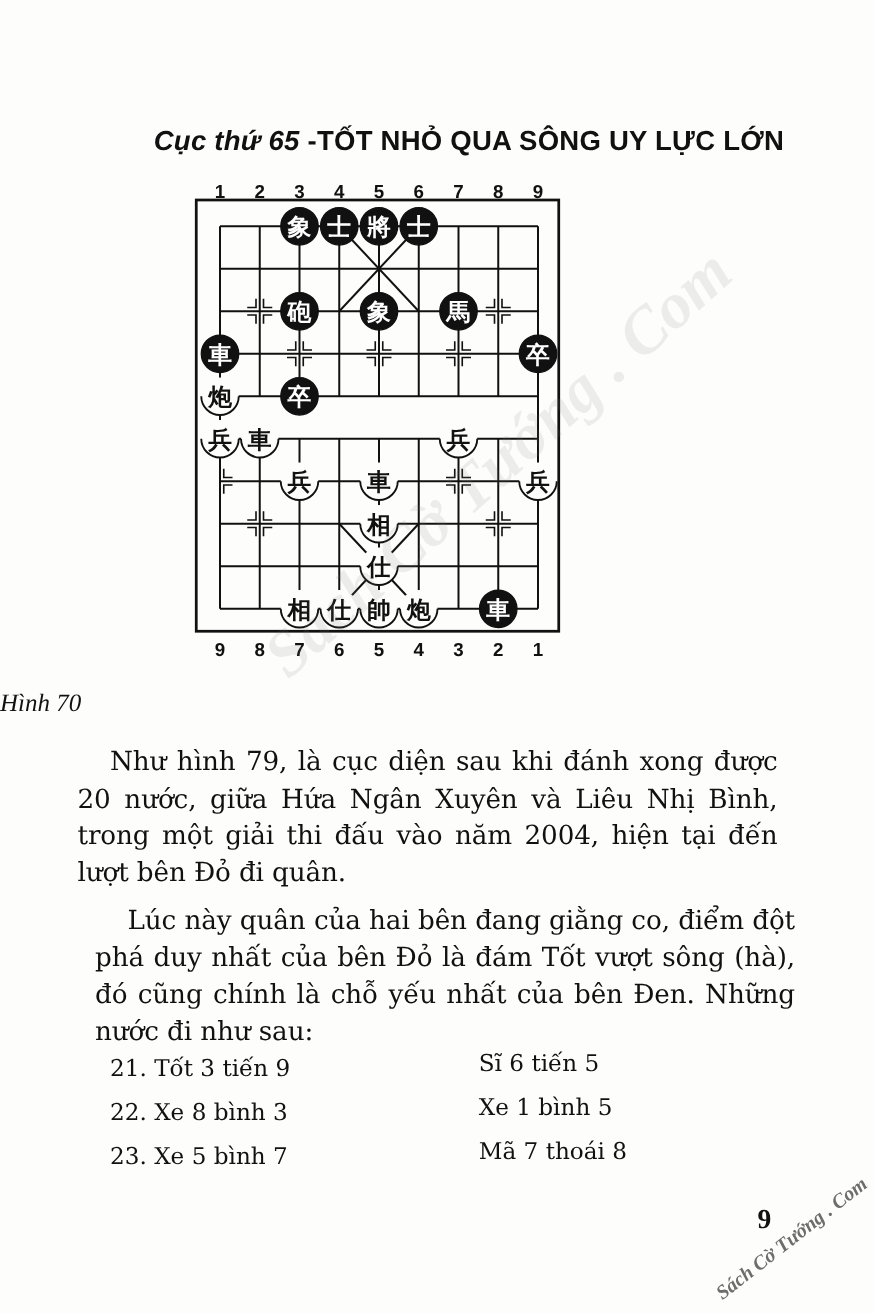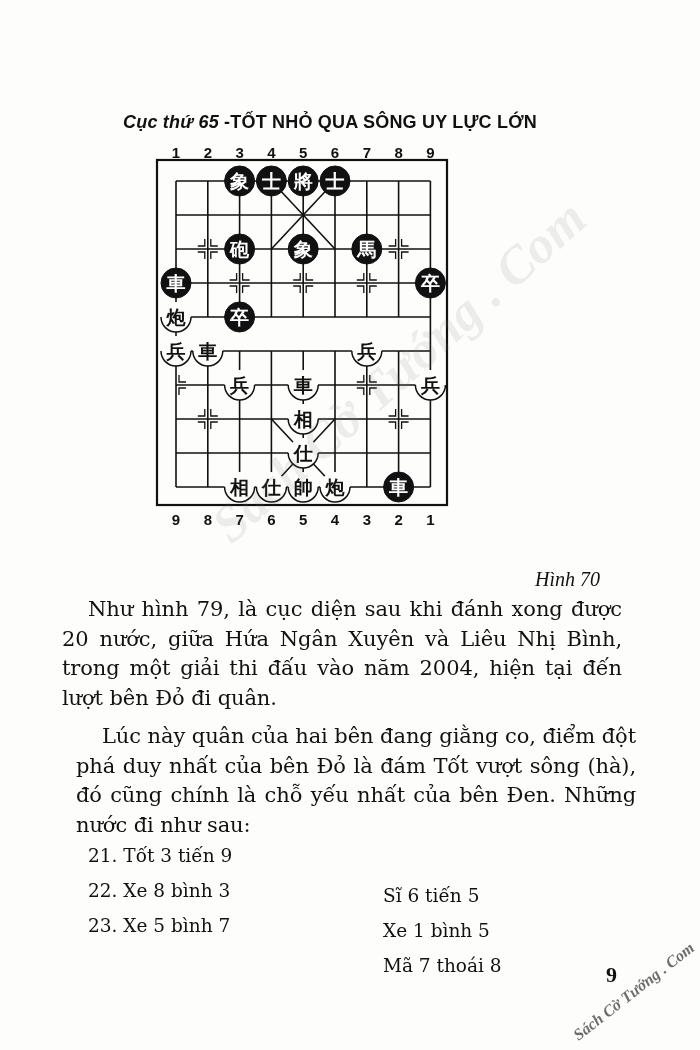--- a/index.html
+++ b/index.html
@@ -1,40 +1,40 @@
 <!DOCTYPE html>
 <html><head>
 <meta charset="utf-8">
 <style>
   html, body { margin: 0; padding: 0; }
   body {
     width: 700px; height: 1050px; background: #fdfdfb; position: relative; overflow: hidden;
     font-family: "DejaVu Serif", "Liberation Serif", serif; color: #111;
   }
   .title {
-    position: absolute; left: 123px; top: 112px; font-family: "Liberation Sans", sans-serif;
-    font-size: 18px; font-weight: bold; color: #111; white-space: nowrap; letter-spacing: 0.2px;
+    position: absolute; left: 123px; top: 100px; font-family: "Liberation Sans", sans-serif;
+    font-size: 22px; font-weight: bold; color: #111; white-space: nowrap; letter-spacing: 0.2px;
   }
   .title .lead { font-style: italic; font-weight: bold; }
   #board { position: absolute; left: 0; top: 0; }
   .caption {
-    position: absolute; left: 0; width: 600px; top: 568px; text-align: right;
+    position: absolute; left: 0; width: 600px; top: 552px; text-align: left;
     font-family: "Liberation Serif", serif; font-style: italic; font-size: 20px;
   }
   .para {
     position: absolute; left: 62px; width: 560px; font-family: "DejaVu Serif", serif;
     font-size: 21px; line-height: 29.5px; text-align: justify; margin: 0;
     text-indent: 26px; letter-spacing: -0.1px;
   }
   .p1 { top: 595px; }
   .p2 { top: 722px; margin-left: 14px; }
   .moves { position: absolute; left: 88px; top: 845px; font-family: "DejaVu Serif", serif; font-size: 18.5px; }
   .move-row { position: relative; height: 35px; }
   .move-red { position: absolute; left: 0; white-space: nowrap; }
-  .move-black { position: absolute; left: 295px; white-space: nowrap; top: -4px; margin-top: 44px; }
+  .move-black { position: absolute; left: 295px; white-space: nowrap; top: -4px; }
   .page-num { position: absolute; left: 606px; top: 962px; font-family: "Liberation Serif", serif; font-weight: bold; font-size: 22px; }
   .watermark {
     position: absolute; font-family: "Liberation Serif", serif; font-style: italic; font-weight: bold;
     color: rgba(120,120,120,0.13); white-space: nowrap; pointer-events: none;
   }
   .wm1 { left: 200px; top: 510px; font-size: 52px; transform: rotate(-42deg); transform-origin: left top; }
   .wm2 { left: 570px; top: 1030px; font-size: 16px; color: rgba(60,60,60,0.75); transform: rotate(-38deg); transform-origin: left top; }
 </style>
 </head>
 <body>

